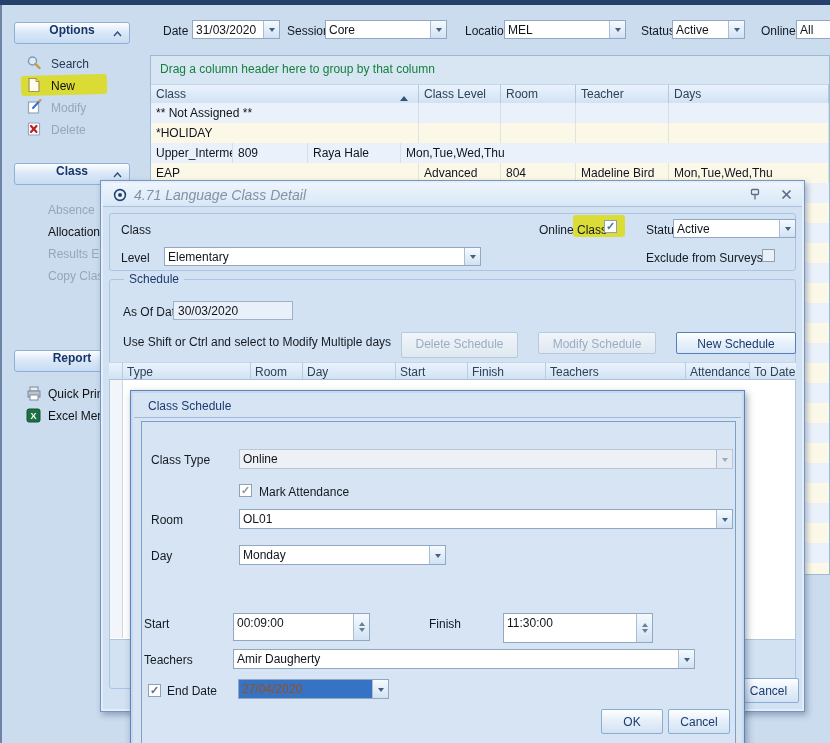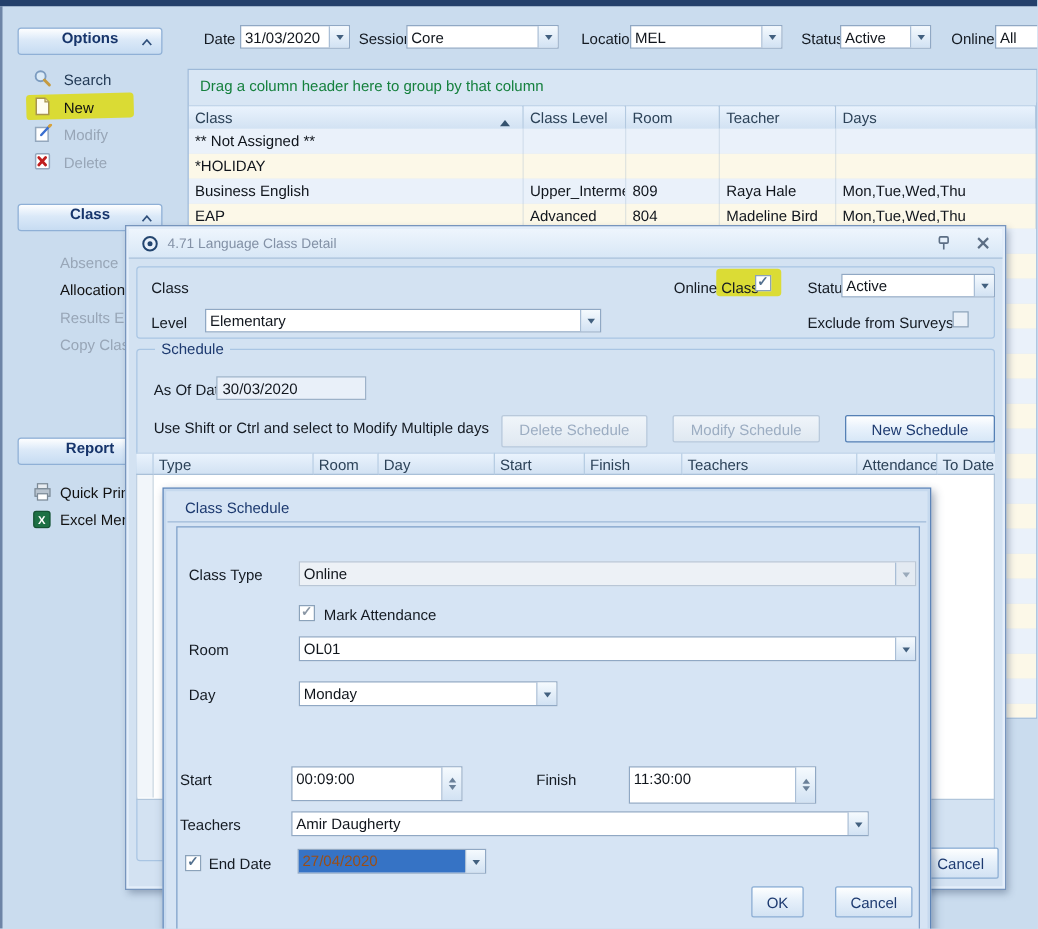--- a/index.html
+++ b/index.html
@@ -55,21 +55,21 @@
   .grow:nth-child(even){background:#fcf8e8;}
   .grow span{padding:3px 0 0 5px;border-right:1px solid rgba(150,175,200,.28);white-space:nowrap;overflow:hidden;}
   .c0{width:268px;} .c1{width:82px;} .c2{width:75px;} .c3{width:93px;} .c4{flex:1;}
   .sortup{position:absolute;right:10px;top:7px;width:0;height:0;border:4px solid transparent;
           border-bottom:5px solid #35536f;}
   
   .dlg{position:absolute;border:1px solid #7795bd;background:#d3e2f2;
        box-shadow:2px 3px 6px rgba(50,70,100,.4), inset 0 0 0 2px #e4eefa;z-index:50;}
   .dlg-title{position:absolute;left:2px;top:2px;right:2px;height:24px;display:flex;align-items:center;
        padding:0 10px;border-bottom:1px solid #aac2dc;background:linear-gradient(#eef5fd,#d8e7f6);
-       color:#8391a6;font-size:11px;}
+       color:#8391a6;font-size:14px;font-style:italic;}
   .dlg2{position:absolute;border:1px solid #5d84b8;background:#d6e4f4;
        box-shadow:2px 3px 7px rgba(40,60,90,.45), inset 0 0 0 2px #c6d9ee;z-index:60;}
   .dlg2-title{position:absolute;left:3px;top:3px;right:3px;height:24px;display:flex;align-items:center;
        padding:0 14px;border-bottom:1px solid #9fb9d7;color:#1d3a70;}
   .schhdr{position:absolute;display:flex;height:18px;}
   .schhdr .h{border-right:1px solid #b7cde3;border-top:1px solid #c3d6ea;border-bottom:1px solid #a9c0d8;
        padding:2px 0 0 4px;color:#2c4258;background:linear-gradient(#eaf3fd,#d2e2f3);
        white-space:nowrap;overflow:hidden;}
   .hl-yellow{position:absolute;background:#dcdb1a;opacity:.88;border-radius:3px;}
   .icon{display:inline-block;}
@@ -208,21 +208,20 @@
           <span class="c4"></span>
       </div>
       <div class="grow">
         <span class="c0">*HOLIDAY</span>
           <span class="c1"></span>
           <span class="c2"></span>
           <span class="c3"></span>
           <span class="c4"></span>
       </div>
       <div class="grow">
-        <span class="c0">Business English</span>
           <span class="c1">Upper_Intermediate</span>
           <span class="c2">809</span>
           <span class="c3">Raya Hale</span>
           <span class="c4">Mon,Tue,Wed,Thu</span>
       </div>
       <div class="grow">
         <span class="c0">EAP</span>
           <span class="c1">Advanced</span>
           <span class="c2">804</span>
           <span class="c3">Madeline Bird</span>
@@ -381,17 +380,17 @@
 
     <div class="cb" style="left:17px;top:293px;">✓</div>
     <span class="lbl" style="left:36px;top:293px;">End Date</span>
     <div class="combo" style="left:107px;top:288px;width:151px;height:20px;">
       <span class="v sel">27/04/2020</span>
       <span class="a">
           <i class="tri"></i>
         </span>
     </div>
 
-    <div class="btn" style="left:470px;top:318px;width:42px;height:25px;padding-top:5px;">OK</div>
+    <div class="btn" style="left:470px;top:318px;width:62px;height:25px;padding-top:5px;">OK</div>
     <div class="btn" style="left:537px;top:318px;width:62px;height:25px;padding-top:5px;">Cancel</div>
   </div>
 
 </div>
 
 </body></html>

